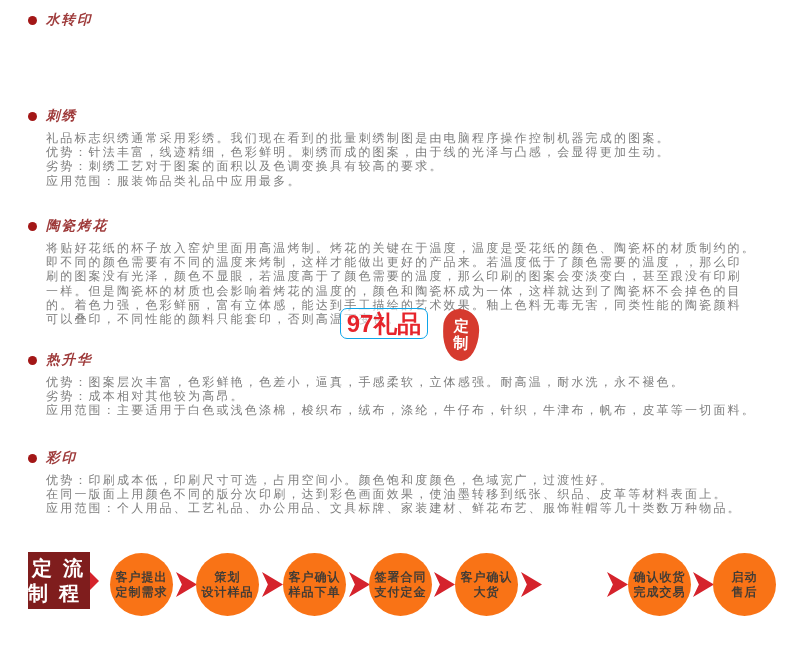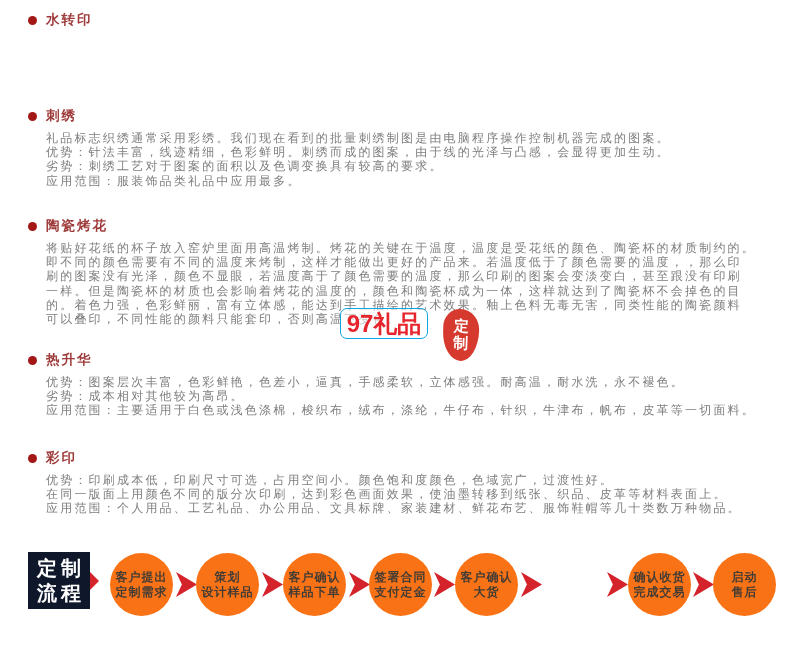--- a/index.html
+++ b/index.html
@@ -16,20 +16,21 @@
   }
   
   .section {
     position: absolute;
     left: 28px;
     right: 6px;
   }
   .sec-header {
     display: flex;
     align-items: center;
+    font-style: italic;
   }
   .bullet {
     width: 9px;
     height: 9px;
     border-radius: 50%;
     background: #a31717;
     margin-right: 9px;
     flex: 0 0 auto;
   }
   .sec-title {
@@ -101,24 +102,24 @@
     top: 548px;
     width: 800px;
     height: 80px;
   }
   .flow-label {
     position: absolute;
     left: 28px;
     top: 4px;
     width: 62px;
     height: 57px;
-    background: #0f172a;
+    background: #7f1d1d;
     color: #ffffff;
     display: flex;
-    flex-direction: column;
+    flex-direction: row;
     align-items: center;
     justify-content: center;
   }
   .flow-label::after {
     content: "";
     position: absolute;
     right: -9px;
     top: 50%;
     margin-top: -9px;
     border-top: 9px solid transparent;

